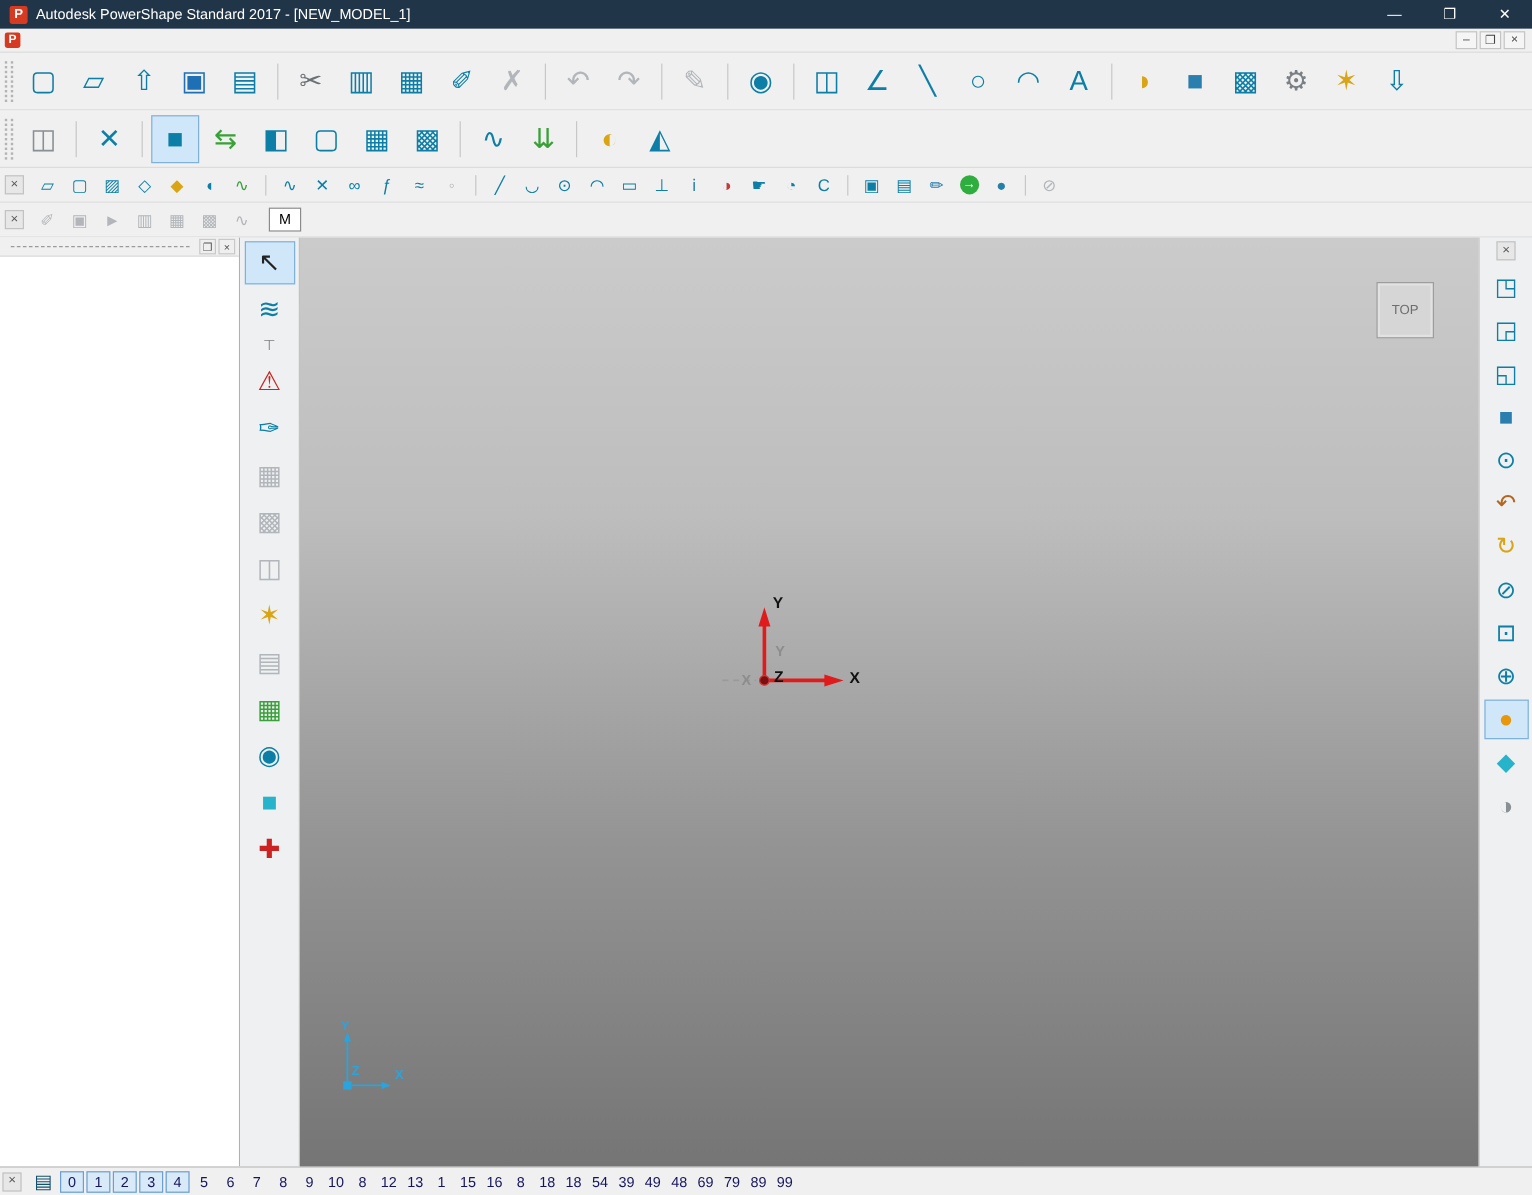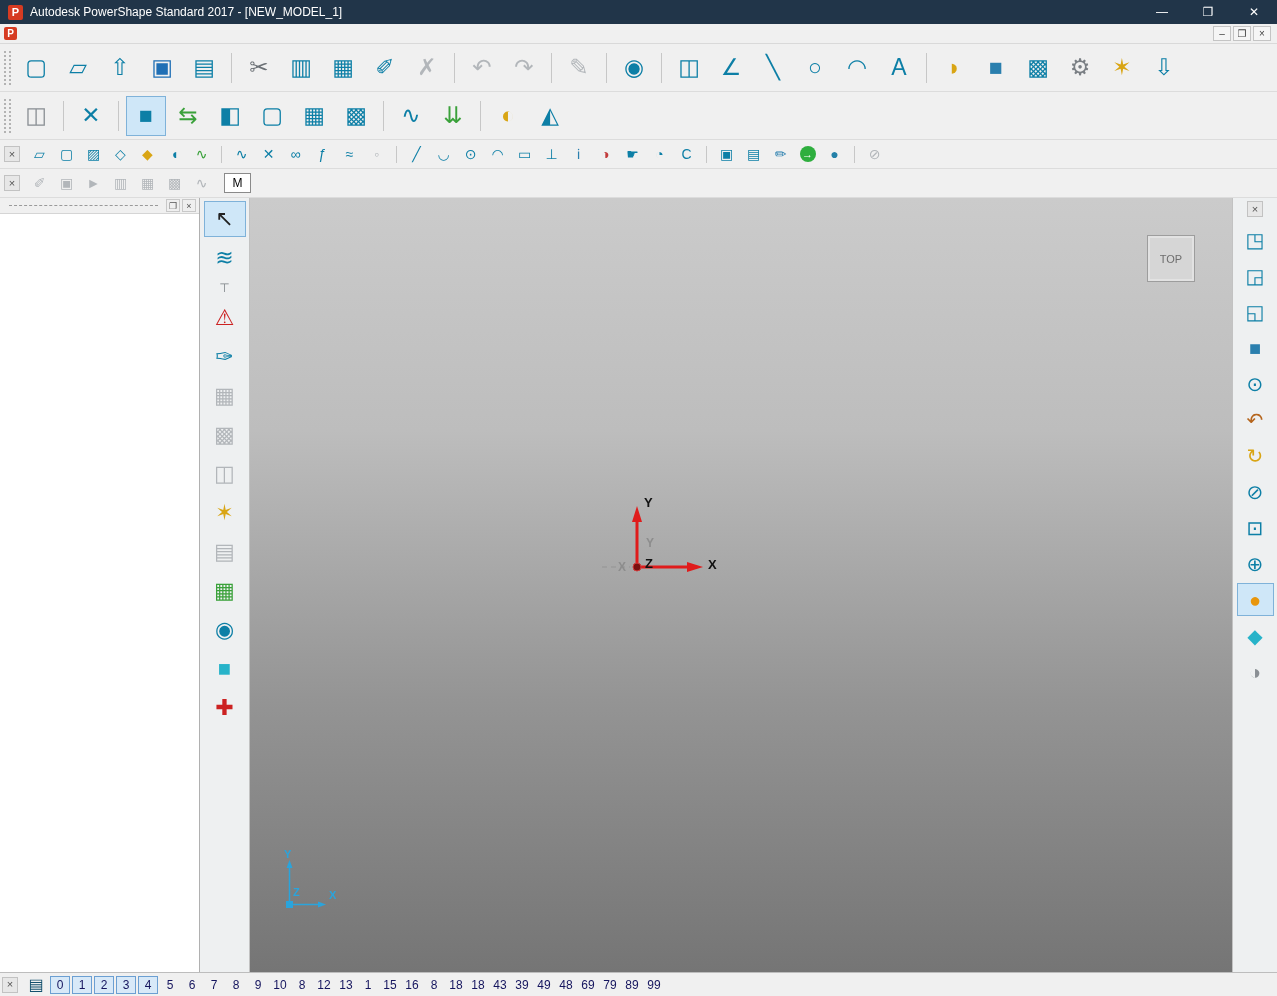--- a/index.html
+++ b/index.html
@@ -564,21 +564,21 @@
         <span class="lvl">10</span>
         <span class="lvl">8</span>
         <span class="lvl">12</span>
         <span class="lvl">13</span>
         <span class="lvl">1</span>
         <span class="lvl">15</span>
         <span class="lvl">16</span>
         <span class="lvl">8</span>
         <span class="lvl">18</span>
         <span class="lvl">18</span>
-        <span class="lvl">43</span>
+        <span class="lvl">54</span>
         <span class="lvl">39</span>
         <span class="lvl">49</span>
         <span class="lvl">48</span>
         <span class="lvl">69</span>
         <span class="lvl">79</span>
         <span class="lvl">89</span>
         <span class="lvl">99</span>
       </div>
   </div>
 

